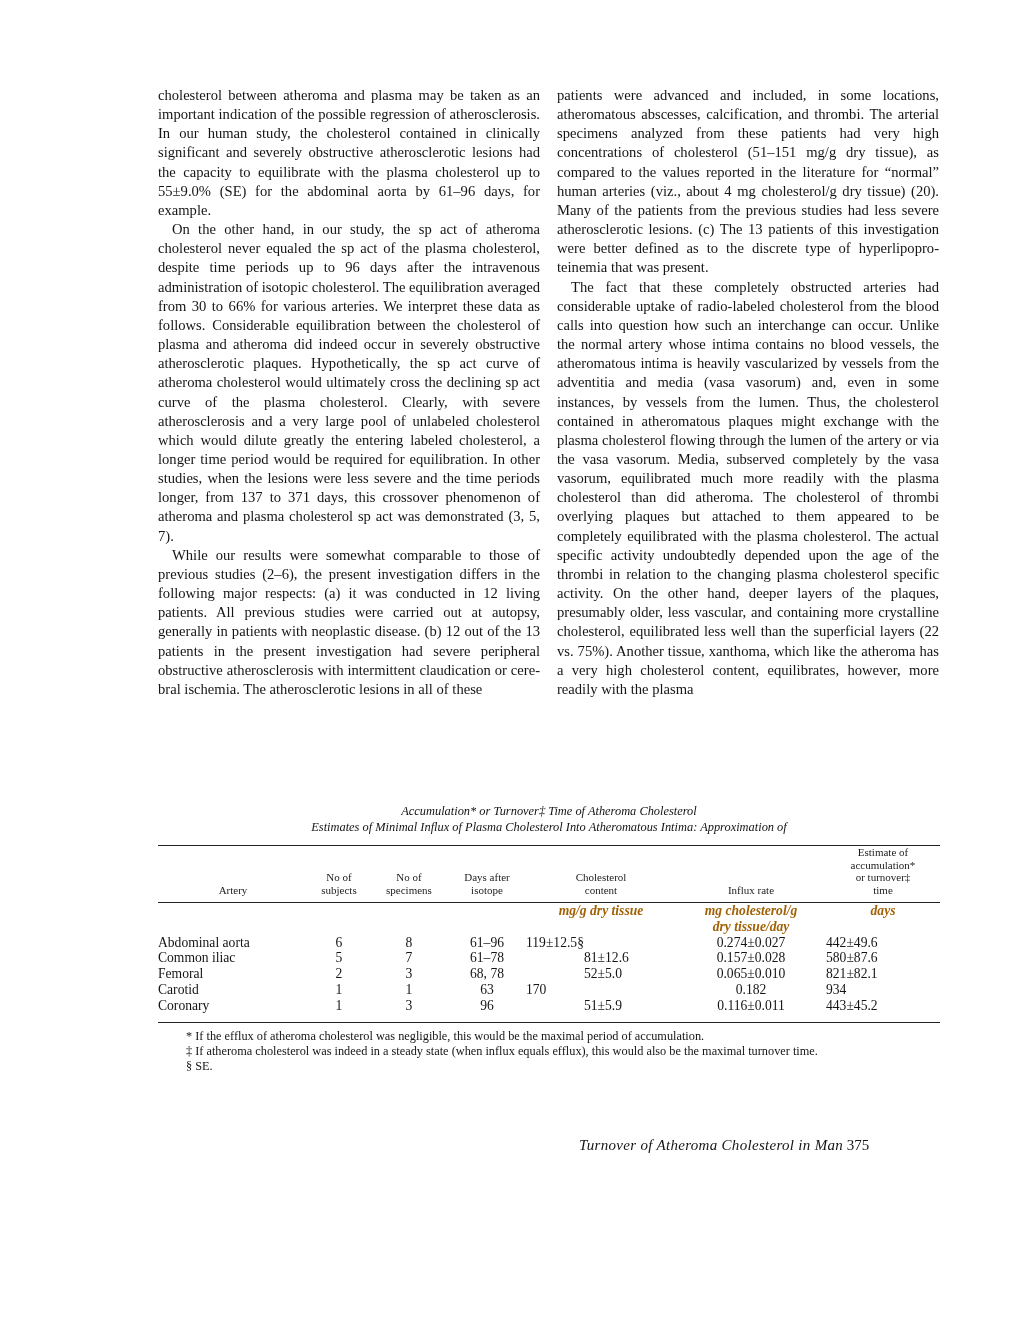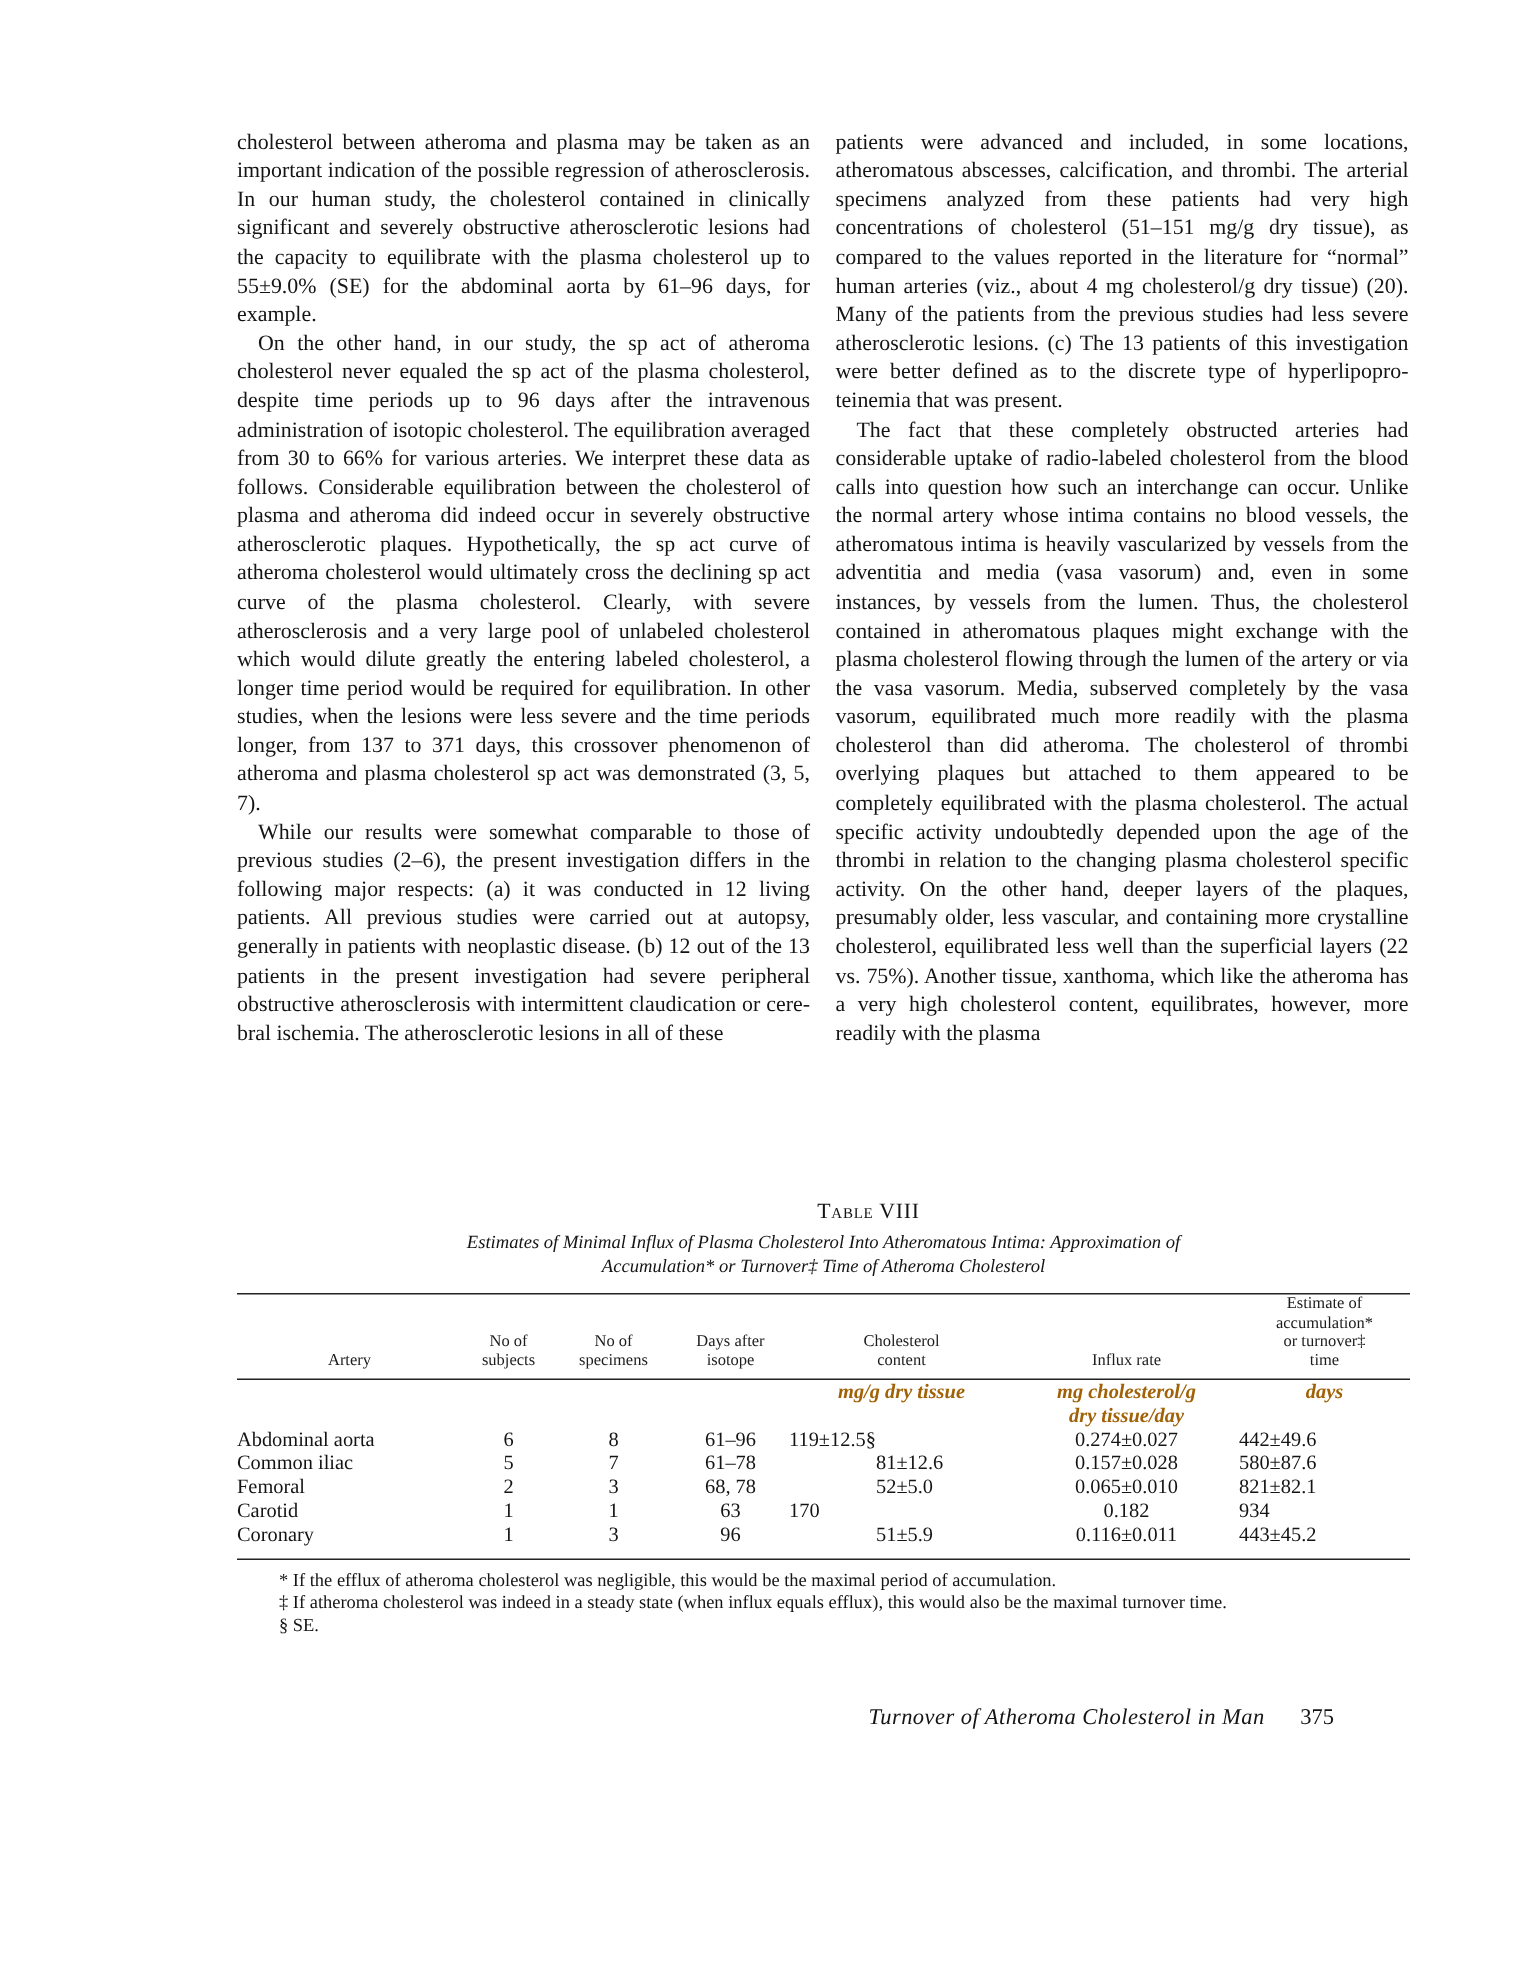--- a/index.html
+++ b/index.html
@@ -56,41 +56,40 @@
       font-family: "Liberation Serif", serif; font-size: 12.3px; line-height: 15px;
       margin-top: 6px; width: 800px;
     }
     .footnotes div { white-space: nowrap; margin-left: 28px; }
 
     #running-foot {
       position: absolute; top: 1137px; left: 579px;
       font-family: "Liberation Serif", serif; font-size: 15px;
     }
     #running-foot .rf-title { font-style: italic; letter-spacing: 0.3px; }
-    #running-foot .rf-page { margin-left: 20px; }
+    #running-foot .rf-page { }
   </style>
 </head>
 <body>
 
 <div id="col-left" class="col">
   <p>cholesterol between atheroma and plasma may be taken as an important indication of the possible regression of atherosclerosis. In our human study, the cholesterol con­tained in clinically significant and severely obstructive atherosclerotic lesions had the capacity to equilibrate with the plasma cholesterol up to 55±9.0% (SE) for the abdominal aorta by 61–96 days, for example.</p>
   <p class="indent">On the other hand, in our study, the sp act of atheroma cholesterol never equaled the sp act of the plasma cho­lesterol, despite time periods up to 96 days after the intravenous administration of isotopic cholesterol. The equilibration averaged from 30 to 66% for various ar­teries. We interpret these data as follows. Considerable equilibration between the cholesterol of plasma and atheroma did indeed occur in severely obstructive athero­sclerotic plaques. Hypothetically, the sp act curve of atheroma cholesterol would ultimately cross the declining sp act curve of the plasma cholesterol. Clearly, with severe atherosclerosis and a very large pool of un­labeled cholesterol which would dilute greatly the en­tering labeled cholesterol, a longer time period would be required for equilibration. In other studies, when the lesions were less severe and the time periods longer, from 137 to 371 days, this crossover phenomenon of atheroma and plasma cholesterol sp act was demon­strated (3, 5, 7).</p>
   <p class="indent">While our results were somewhat comparable to those of previous studies (2–6), the present investigation dif­fers in the following major respects: (a) it was con­ducted in 12 living patients. All previous studies were carried out at autopsy, generally in patients with neo­plastic disease. (b) 12 out of the 13 patients in the present investigation had severe peripheral obstructive atherosclerosis with intermittent claudication or cere­bral ischemia. The atherosclerotic lesions in all of these</p>
 </div>
 
 <div id="col-right" class="col">
   <p>patients were advanced and included, in some locations, atheromatous abscesses, calcification, and thrombi. The arterial specimens analyzed from these patients had very high concentrations of cholesterol (51–151 mg/g dry tissue), as compared to the values reported in the literature for “normal” human arteries (viz., about 4 mg cholesterol/g dry tissue) (20). Many of the patients from the previous studies had less severe atherosclerotic lesions. (c) The 13 patients of this investigation were better defined as to the discrete type of hyperlipopro­teinemia that was present.</p>
   <p class="indent">The fact that these completely obstructed arteries had considerable uptake of radio-labeled cholesterol from the blood calls into question how such an interchange can occur. Unlike the normal artery whose intima contains no blood vessels, the atheromatous intima is heavily vascularized by vessels from the adventitia and media (vasa vasorum) and, even in some instances, by ves­sels from the lumen. Thus, the cholesterol contained in atheromatous plaques might exchange with the plasma cholesterol flowing through the lumen of the artery or via the vasa vasorum. Media, subserved completely by the vasa vasorum, equilibrated much more readily with the plasma cholesterol than did atheroma. The choles­terol of thrombi overlying plaques but attached to them appeared to be completely equilibrated with the plasma cholesterol. The actual specific activity undoubtedly de­pended upon the age of the thrombi in relation to the changing plasma cholesterol specific activity. On the other hand, deeper layers of the plaques, presumably older, less vascular, and containing more crystalline cholesterol, equilibrated less well than the superficial layers (22 vs. 75%). Another tissue, xanthoma, which like the atheroma has a very high cholesterol content, equilibrates, however, more readily with the plasma</p>
 </div>
 
 <div id="table-block">
-  <div class="tbl-title"><span class="sc">Table VIII</span></div>
   <div class="tbl-caption">
+    <div>Accumulation* or Turnover‡ Time of Atheroma Cholesterol</div>
     <div>Estimates of Minimal Influx of Plasma Cholesterol Into Atheromatous Intima: Approximation of</div>
-    <div>Accumulation* or Turnover‡ Time of Atheroma Cholesterol</div>
   </div>
   <div class="rule" style="margin-top:10px;"></div>
 
   <table class="data">
     <colgroup>
       <col style="width:150px">
         <col style="width:62px">
         <col style="width:78px">
         <col style="width:78px">
       <col style="width:150px">

